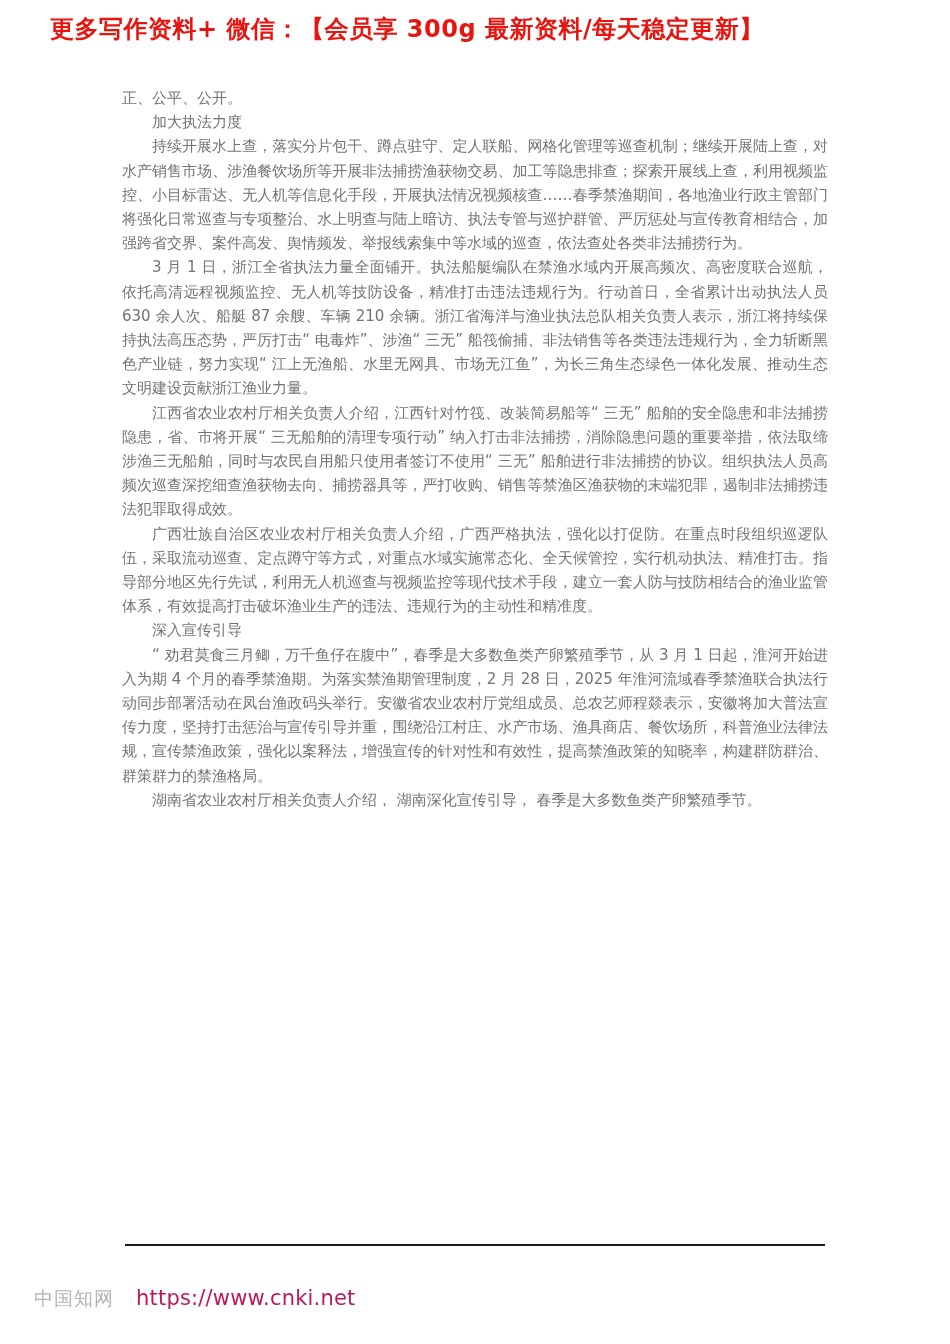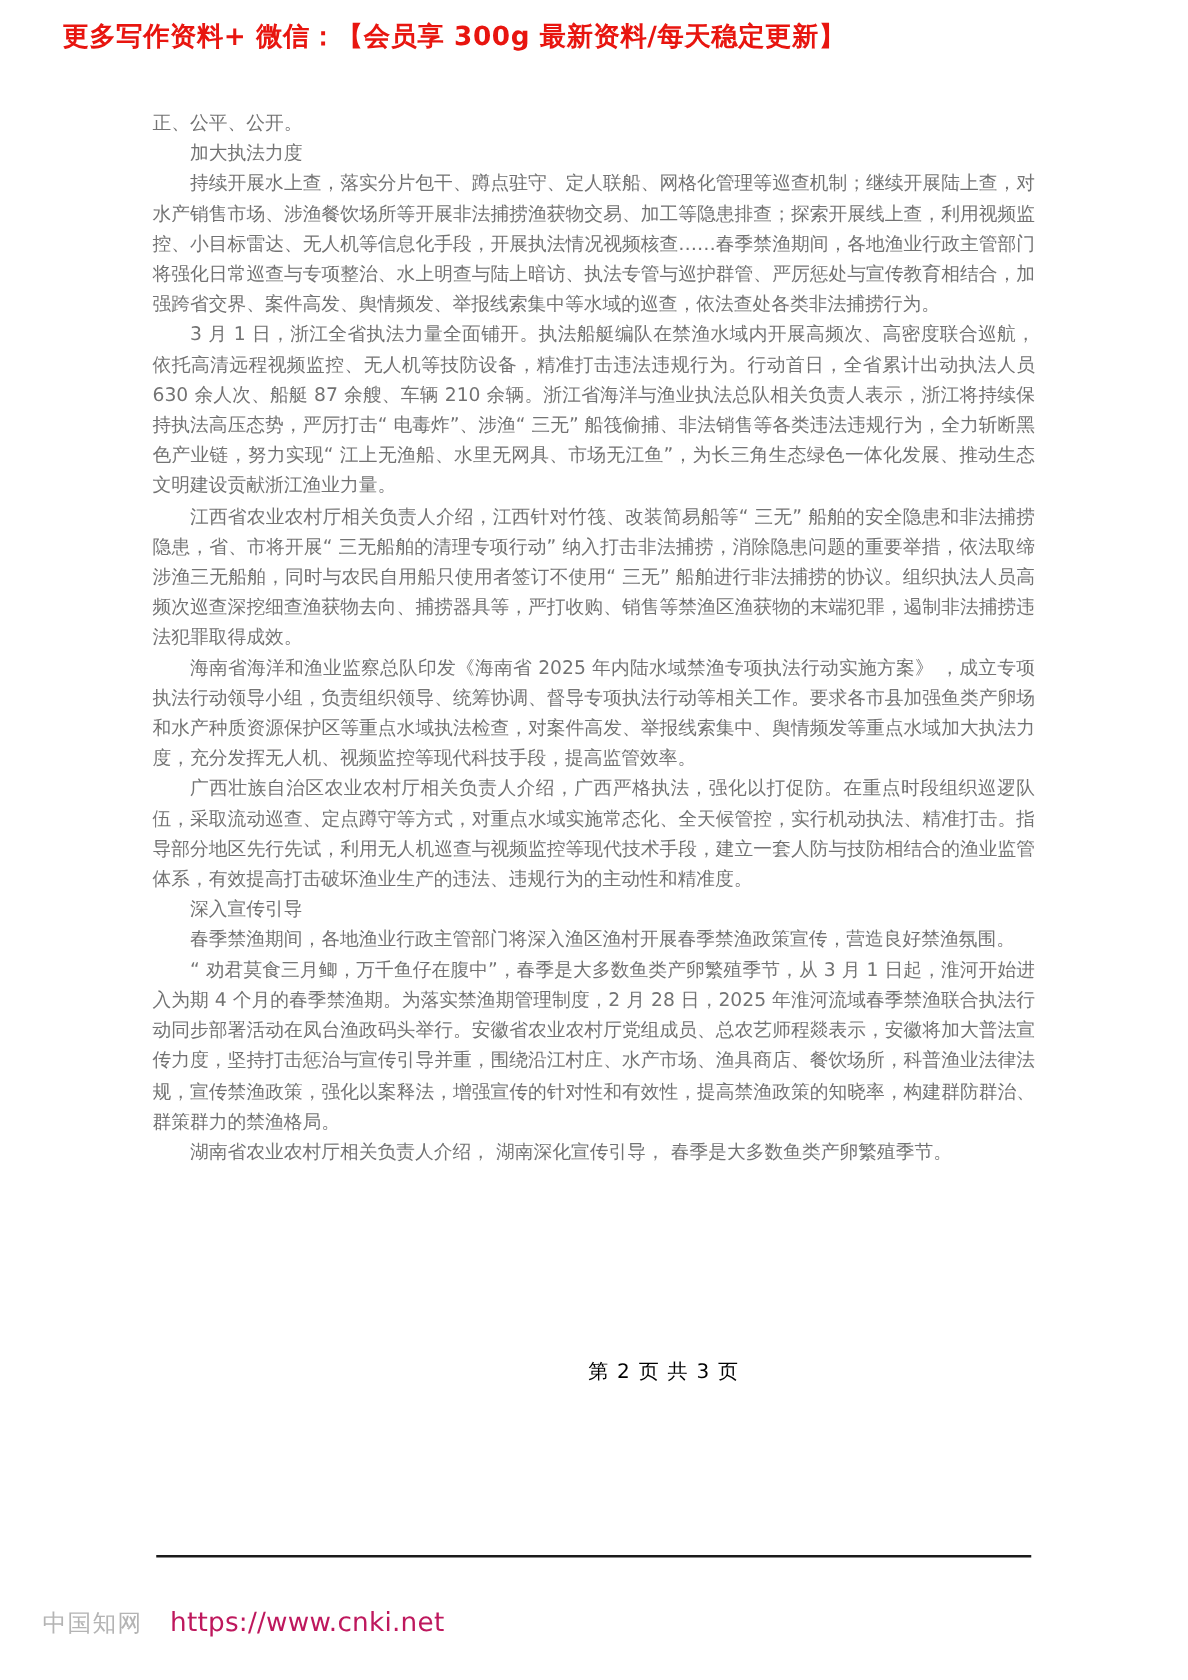--- a/index.html
+++ b/index.html
@@ -22,21 +22,21 @@
     height: 1344px;
   }
 
   
   .promo-header {
     position: absolute;
     left: 50px;
     top: 14px;
     width: 860px;
     color: #e8150f;
-    font-size: 21px;
+    font-size: 24px;
     font-weight: bold;
     letter-spacing: 0.5px;
     line-height: 30px;
     white-space: nowrap;
   }
 
   
   .doc-body {
     position: absolute;
     left: 122px;
@@ -113,31 +113,26 @@
 <div class="page">
 
   <div class="promo-header">更多写作资料+ 微信：【会员享 300g 最新资料/每天稳定更新】</div>
 
   <div class="doc-body">
     <p class="para no-indent">正、公平、公开。</p>
     <p class="para heading">加大执法力度</p>
     <p class="para">持续开展水上查，落实分片包干、蹲点驻守、定人联船、网格化管理等巡查机制；继续开展陆上查，对水产销售市场、涉渔餐饮场所等开展非法捕捞渔获物交易、加工等隐患排查；探索开展线上查，利用视频监控、小目标雷达、无人机等信息化手段，开展执法情况视频核查……春季禁渔期间，各地渔业行政主管部门将强化日常巡查与专项整治、水上明查与陆上暗访、执法专管与巡护群管、严厉惩处与宣传教育相结合，加强跨省交界、案件高发、舆情频发、举报线索集中等水域的巡查，依法查处各类非法捕捞行为。</p>
     <p class="para">3 月 1 日，浙江全省执法力量全面铺开。执法船艇编队在禁渔水域内开展高频次、高密度联合巡航，依托高清远程视频监控、无人机等技防设备，精准打击违法违规行为。行动首日，全省累计出动执法人员 630 余人次、船艇 87 余艘、车辆 210 余辆。浙江省海洋与渔业执法总队相关负责人表示，浙江将持续保持执法高压态势，严厉打击“ 电毒炸”、涉渔“ 三无” 船筏偷捕、非法销售等各类违法违规行为，全力斩断黑色产业链，努力实现“ 江上无渔船、水里无网具、市场无江鱼”，为长三角生态绿色一体化发展、推动生态文明建设贡献浙江渔业力量。</p>
     <p class="para">江西省农业农村厅相关负责人介绍，江西针对竹筏、改装简易船等“ 三无” 船舶的安全隐患和非法捕捞隐患，省、市将开展“ 三无船舶的清理专项行动” 纳入打击非法捕捞，消除隐患问题的重要举措，依法取缔涉渔三无船舶，同时与农民自用船只使用者签订不使用“ 三无” 船舶进行非法捕捞的协议。组织执法人员高频次巡查深挖细查渔获物去向、捕捞器具等，严打收购、销售等禁渔区渔获物的末端犯罪，遏制非法捕捞违法犯罪取得成效。</p>
-    <p class="para">海南省海洋和渔业监察总队印发《海南省 2025 年内陆水域禁渔专项执法行动实施方案》 ，成立专项执法行动领导小组，负责组织领导、统筹协调、督导专项执法行动等相关工作。要求各市县加强鱼类产卵场和水产种质资源保护区等重点水域执法检查，对案件高发、举报线索集中、舆情频发等重点水域加大执法力度，充分发挥无人机、视频监控等现代科技手段，提高监管效率。</p>
     <p class="para">广西壮族自治区农业农村厅相关负责人介绍，广西严格执法，强化以打促防。在重点时段组织巡逻队伍，采取流动巡查、定点蹲守等方式，对重点水域实施常态化、全天候管控，实行机动执法、精准打击。指导部分地区先行先试，利用无人机巡查与视频监控等现代技术手段，建立一套人防与技防相结合的渔业监管体系，有效提高打击破坏渔业生产的违法、违规行为的主动性和精准度。</p>
     <p class="para heading">深入宣传引导</p>
-    <p class="para">春季禁渔期间，各地渔业行政主管部门将深入渔区渔村开展春季禁渔政策宣传，营造良好禁渔氛围。</p>
     <p class="para">“ 劝君莫食三月鲫，万千鱼仔在腹中”，春季是大多数鱼类产卵繁殖季节，从 3 月 1 日起，淮河开始进入为期 4 个月的春季禁渔期。为落实禁渔期管理制度，2 月 28 日，2025 年淮河流域春季禁渔联合执法行动同步部署活动在凤台渔政码头举行。安徽省农业农村厅党组成员、总农艺师程燚表示，安徽将加大普法宣传力度，坚持打击惩治与宣传引导并重，围绕沿江村庄、水产市场、渔具商店、餐饮场所，科普渔业法律法规，宣传禁渔政策，强化以案释法，增强宣传的针对性和有效性，提高禁渔政策的知晓率，构建群防群治、群策群力的禁渔格局。</p>
     <p class="para">湖南省农业农村厅相关负责人介绍， 湖南深化宣传引导， 春季是大多数鱼类产卵繁殖季节。</p>
   </div>
 
-  <div class="page-footer">
-    <span class="pf-inner">第 2 页 共 3 页</span>
-  </div>
 
   <div class="watermark-divider"></div>
 
   <div class="watermark">
     <span class="wm-logo">中国知网</span>
     <span class="wm-url">https://www.cnki.net</span>
   </div>
 
 </div>
 

